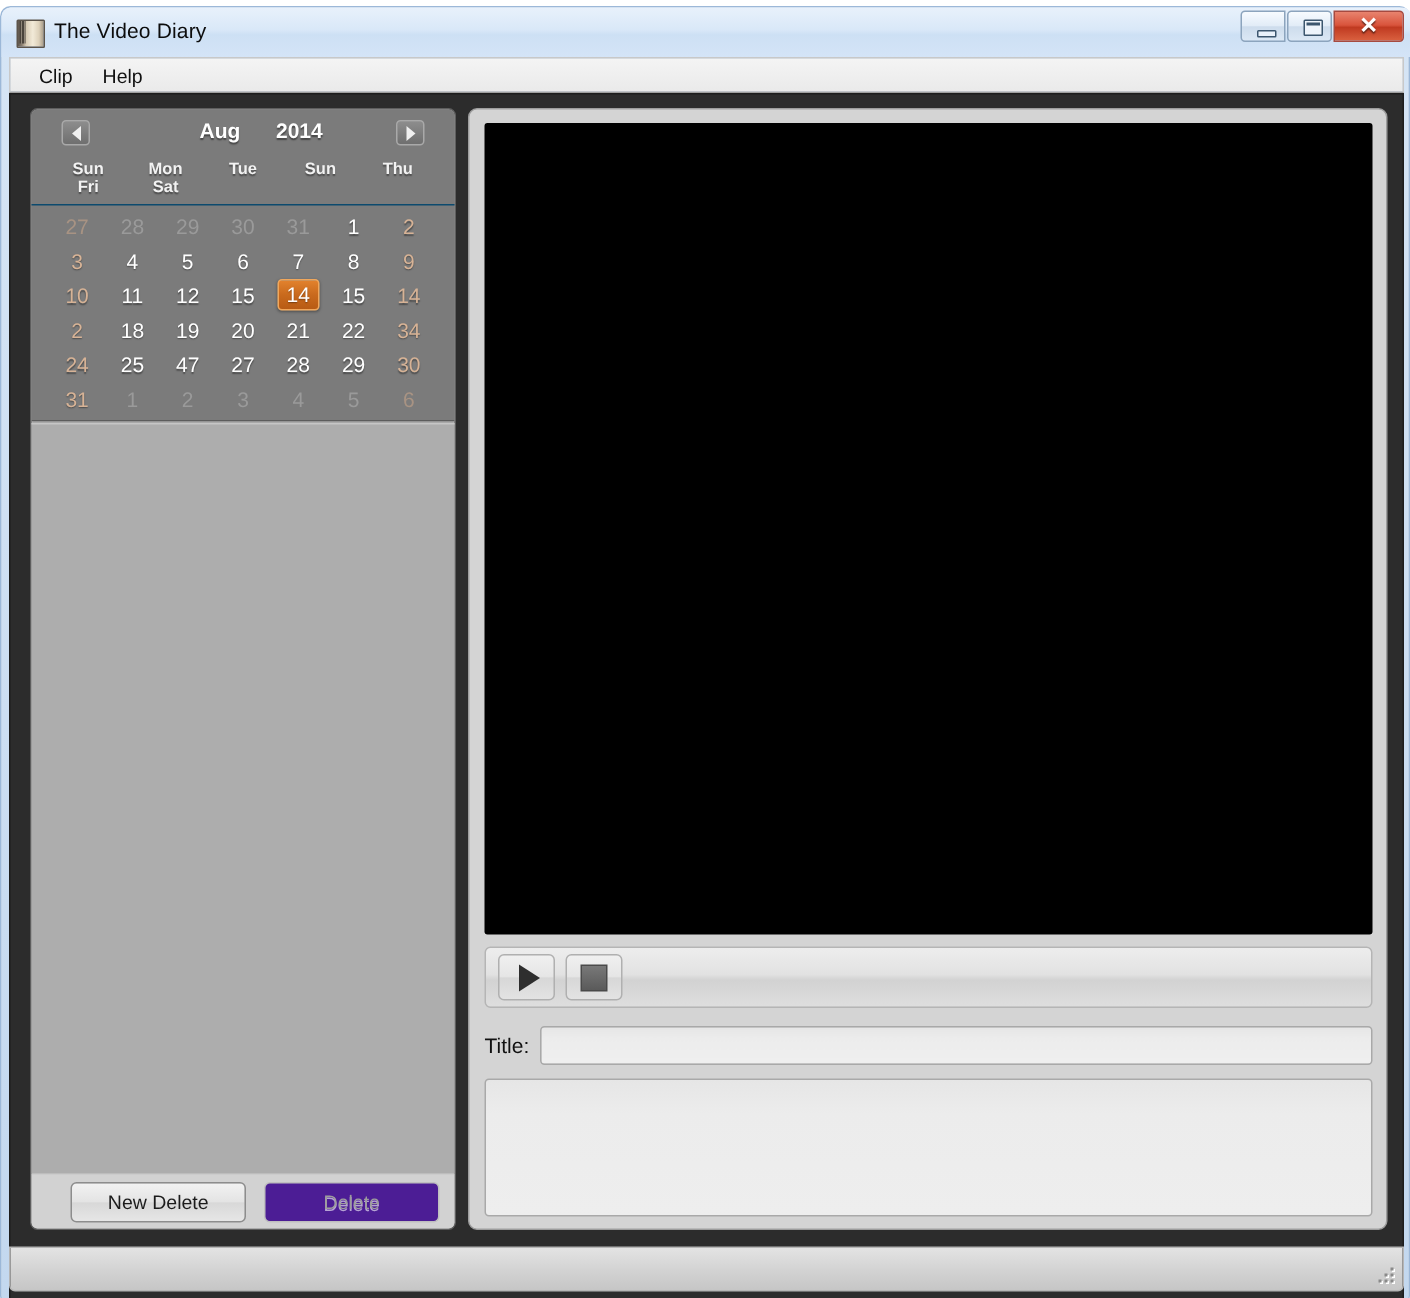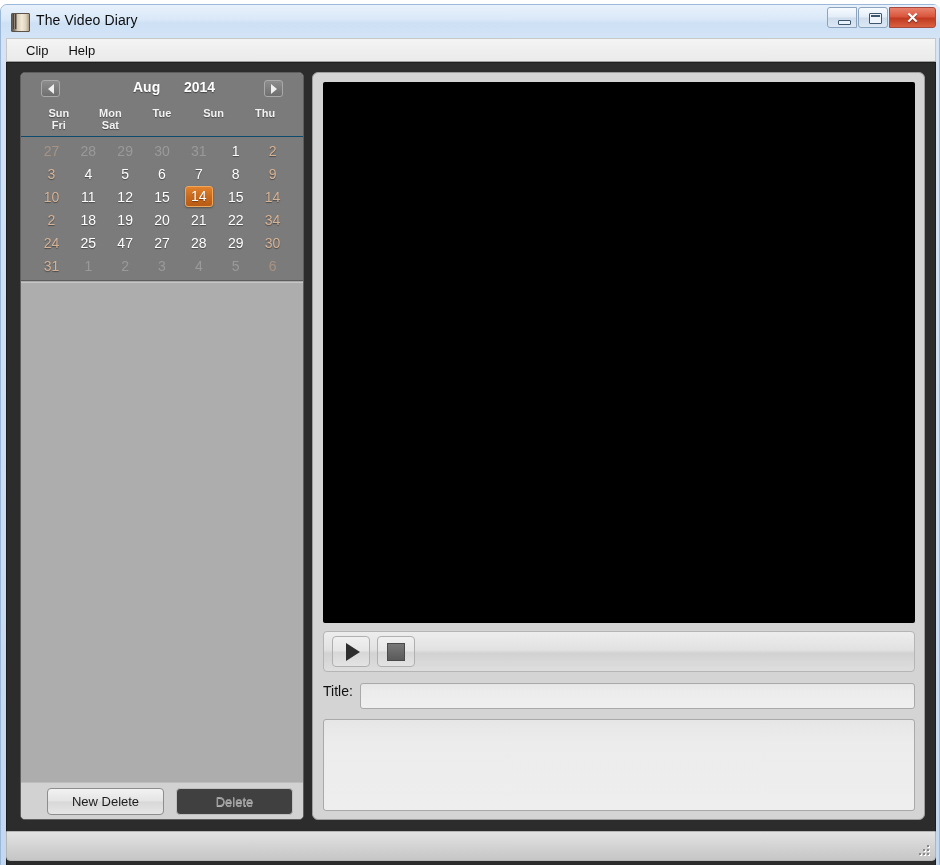--- a/index.html
+++ b/index.html
@@ -283,21 +283,21 @@
     border-radius: 4px;
     background: linear-gradient(180deg,#f2f2f2 0%, #e4e4e4 48%, #d8d8d8 52%, #e6e6e6 100%);
     display: flex;
     align-items: center;
     justify-content: center;
     cursor: default;
   }
   .btn.disabled {
     color: #9d9d9d;
     border: 1px solid #bfbfbf;
-    background: #404040;
+    background: #4c1d95;
     text-shadow: 0 1px 0 rgba(255,255,255,.6);
   }
 
   
   .right-panel {
     position: absolute;
     left: 305px; top: 9px;
     width: 613px;
     height: 748px;
     box-sizing: border-box;
@@ -351,20 +351,21 @@
     background: linear-gradient(180deg,#787878 0%,#5a5a5a 100%);
     border: 1px solid #4a4a4a;
   }
 
   .title-row {
     position: absolute;
     left: 10px; top: 610px;
     width: 592px;
     height: 27px;
     display: flex;
+    align-items: center;
   }
   .title-label {
     font-size: 14px;
     color: #111111;
     margin-right: 7px;
     white-space: nowrap;
   }
   .text-input {
     flex: 1;
     height: 26px;

